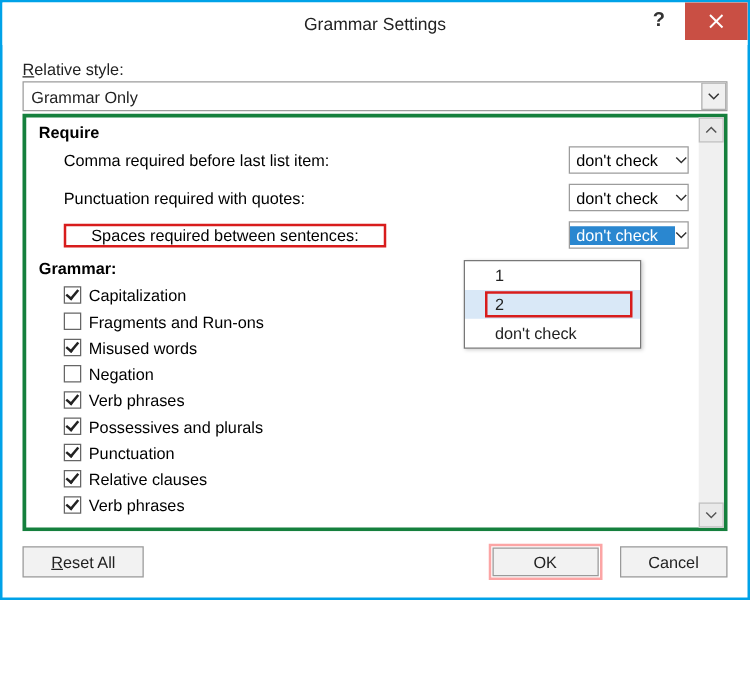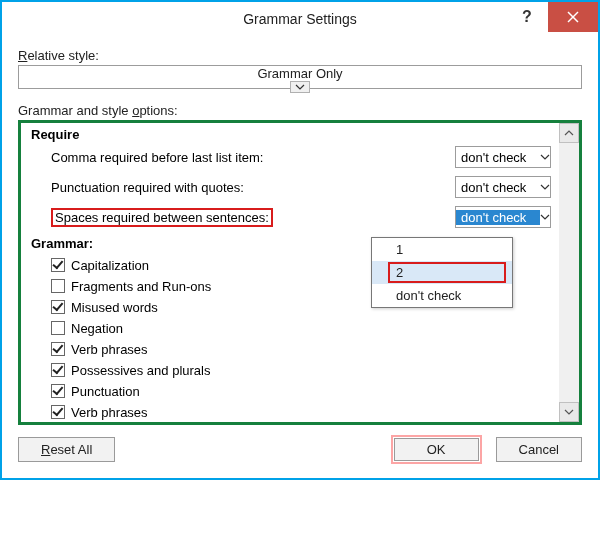--- a/index.html
+++ b/index.html
@@ -7,38 +7,38 @@
   .window { width: 600px; height: 480px; border: 2px solid #00a2e8; background: #fff; display: flex; flex-direction: column; }
   .titlebar { height: 34px; background: #fff; display: flex; align-items: center; position: relative; }
   .titlebar-title { flex: 1; text-align: center; color: #222; font-size: 14px; }
   .titlebar-buttons { position: absolute; right: 0; top: 0; display: flex; height: 30px; }
   .tb-btn { width: 42px; display: flex; align-items: center; justify-content: center; color: #333; }
   .tb-btn.close { background: #c94f44; width: 50px; }
   .tb-btn.close svg { stroke: #fff; }
   .content { flex: 1; padding: 12px 16px 0 16px; display: flex; flex-direction: column; overflow: hidden; }
   .label { color: #222; margin-bottom: 2px; }
   .underline-first::first-letter { text-decoration: underline; }
-  .select-box { display: flex; width: 100%; border: 1px solid #9c9c9c; height: 24px; align-items: center; background: #fff; flex-direction: column; }
+  .select-box { display: flex; width: 100%; border: 1px solid #9c9c9c; height: 24px; align-items: center; background: #fff; }
   .select-box .val { flex: 1; padding: 0 6px; color: #222; }
   .select-box .dd-btn { width: 20px; height: 22px; display: flex; align-items: center; justify-content: center; border-left: 0; background: #f0f0f0; border: 1px solid #b0b0b0; margin: 0; }
   .options-label-row { margin-top: 14px; }
   .options-label-row .label-text { color: #222; }
   .options-label-row .u { text-decoration: underline; }
   .scroll-wrap { flex: 1; display: flex; border: 3px solid #15803d; margin-top: 2px; min-height: 0; }
   .scroll-body { flex: 1; padding: 2px 8px 6px 8px; overflow: hidden; position: relative; }
   .scroll-bar { width: 20px; background: #f0f0f0; display: flex; flex-direction: column; }
   .sb-btn { height: 20px; display: flex; align-items: center; justify-content: center; background: #e9e9e9; border: 1px solid #c0c0c0; }
   .sb-track { flex: 1; }
   .section-head { font-weight: bold; margin: 2px 0 4px 2px; color: #000; }
   .req-row { display: flex; align-items: center; margin: 4px 0 8px 22px; height: 22px; }
   .req-row .req-label { flex: 1; }
   .req-row .mini-select { width: 96px; display: flex; border: 1px solid #9c9c9c; height: 22px; align-items: center; }
   .req-row .mini-select .mval { flex: 1; padding: 0 5px; background: #fff; }
   .req-row .mini-select.highlight .mval { background: #2a87d0; color: #fff; }
-  .redbox { border: 2px solid #d81c1c; padding: 0 2px; text-align: right; }
+  .redbox { border: 2px solid #d81c1c; padding: 0 20px; text-align: right; }
   .chk-row { display: flex; align-items: center; margin: 1px 0 1px 22px; height: 20px; }
   .chk { width: 14px; height: 14px; border: 1px solid #666; margin-right: 6px; display: flex; align-items: center; justify-content: center; background: #fff; }
   .chk.checked::after { content: ""; display: block; width: 4px; height: 8px; border: solid #222; border-width: 0 2px 2px 0; transform: rotate(40deg) translate(-1px,-1px); }
   .dropdown-pop { position: absolute; border: 1px solid #777; background: #fff; box-shadow: 1px 1px 3px rgba(0,0,0,0.2); }
   .dd-item { padding: 4px 14px 4px 24px; min-width: 140px; color: #222; }
   .dd-item.hover { background: #d9e8f7; }
   .dd-item.redframe { position: relative; }
   .dd-item.redframe::after { content: ""; position: absolute; left: 16px; right: 6px; top: 1px; bottom: 1px; border: 2px solid #d81c1c; pointer-events: none; }
   .btn-row { display: flex; padding: 10px 16px 14px 16px; align-items: center; }
   .btn { border: 1px solid #9a9a9a; background: #f2f2f2; padding: 4px 22px; color: #222; }
@@ -70,23 +70,20 @@
     <div class="label underline-first">Relative style:</div>
     <div class="select-box">
       <div class="val">Grammar Only</div>
       <div class="dd-btn">
         <svg class="arrow" viewBox="0 0 10 10">
             <path d="M1 3 L5 7 L9 3" fill="none" stroke="#333" stroke-width="1.2"></path>
           </svg>
       </div>
     </div>
 
-    <div class="options-label-row">
-      <span class="label-text">Grammar and style </span><span class="label-text u">o</span><span class="label-text">ptions:</span>
-    </div>
 
     <div class="scroll-wrap">
       <div class="scroll-body">
         <div class="section-head">Require</div>
         <div id="require-rows">
             <div class="req-row">
               <span class="req-label">Comma required before last list item:</span>
               <div class="mini-select">
                 <div class="mval">don't check</div>
                 <div class="dd-btn small"><svg class="arrow" viewBox="0 0 10 10">
@@ -138,20 +135,24 @@
             <div class="chk-row">
               <span class="chk checked"></span>
               <span>Possessives and plurals</span>
             </div>
             <div class="chk-row">
               <span class="chk checked"></span>
               <span>Punctuation</span>
             </div>
             <div class="chk-row">
               <span class="chk checked"></span>
+              <span>Relative clauses</span>
+            </div>
+            <div class="chk-row">
+              <span class="chk checked"></span>
               <span>Verb phrases</span>
             </div>
           </div>
 
         <div class="dropdown-pop" id="dd-pop" style="left:350px; top:114px;">
             <div class="dd-item">1</div>
             <div class="dd-item hover redframe">2</div>
             <div class="dd-item">don't check</div>
           </div>
       </div>

